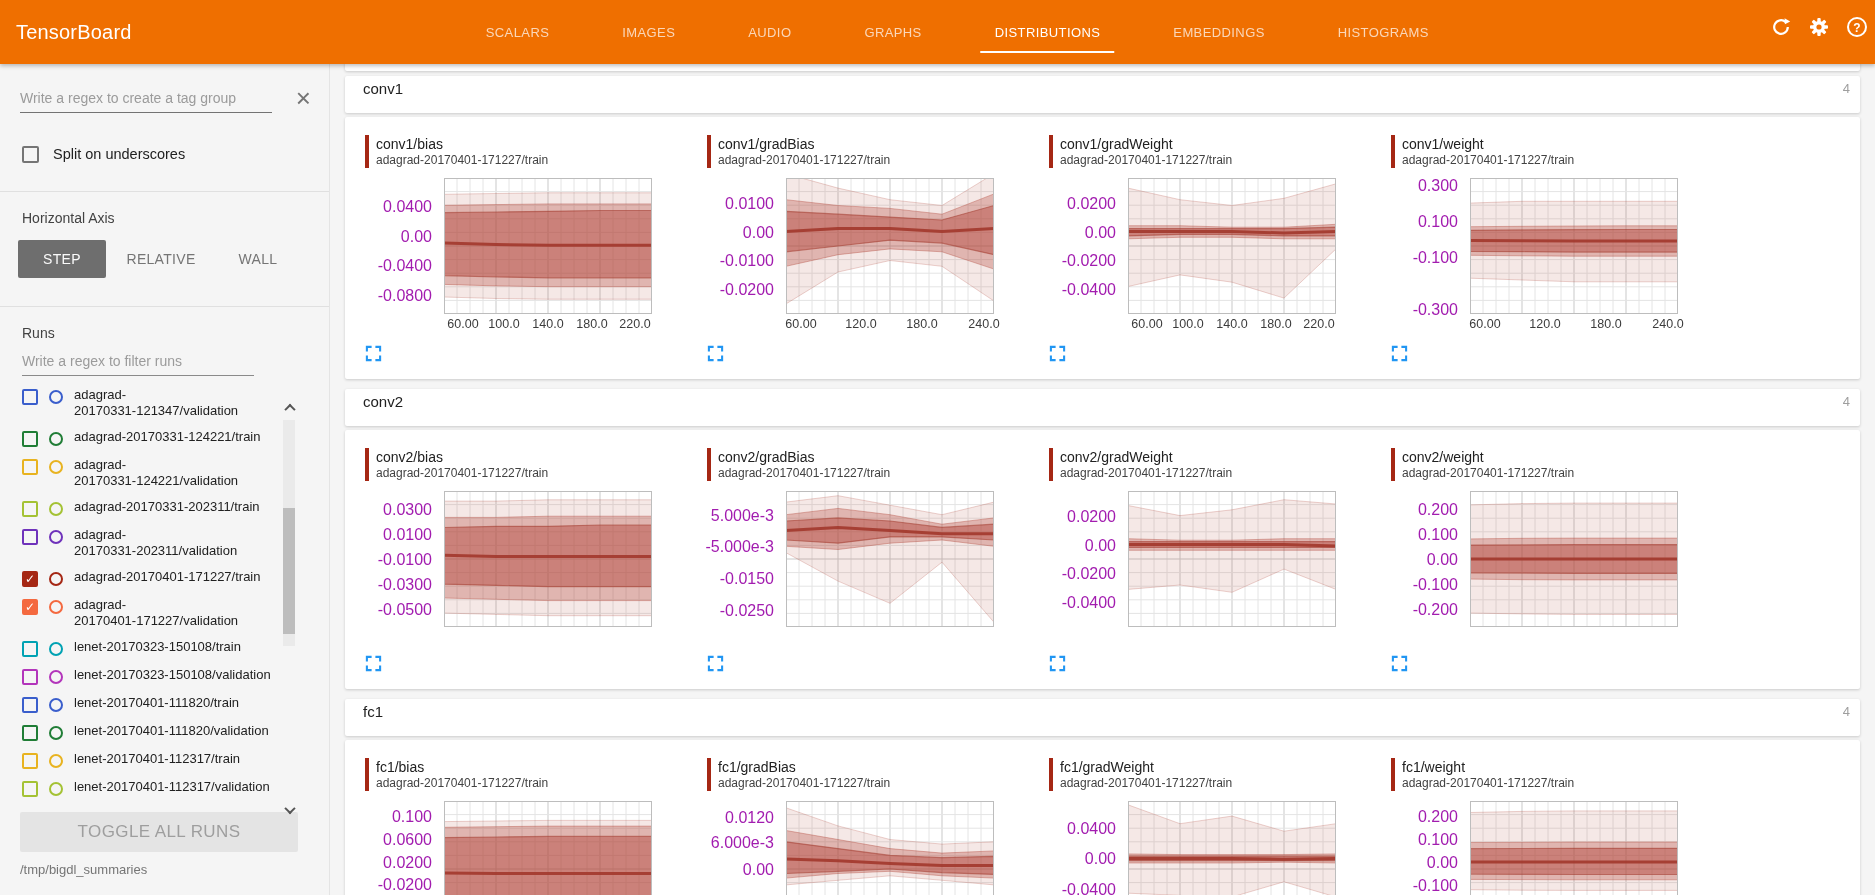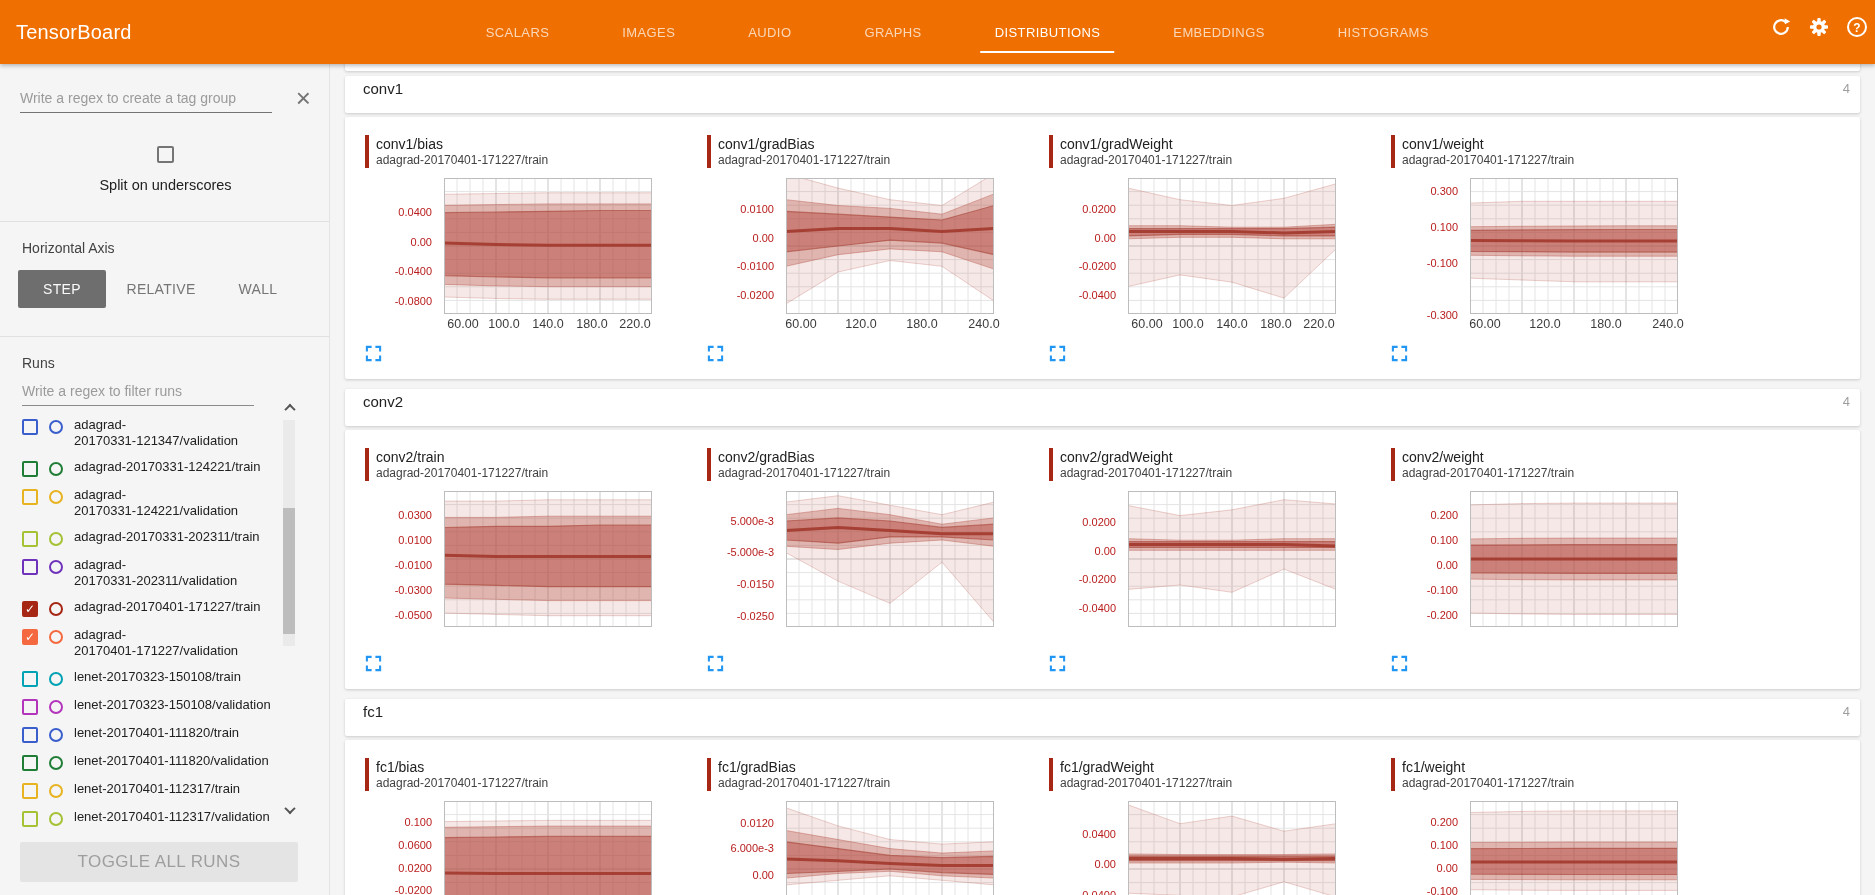--- a/index.html
+++ b/index.html
@@ -19,21 +19,21 @@
   .nav-icon { width:24px; height:24px; cursor:pointer; }
 
   
   .sidebar { position:absolute; left:0; top:54px; width:330px; bottom:0; background:#f5f5f5;
              border-right:1px solid #e4e4e4; padding-top:30px; z-index:10; }
   .tag-row { position:relative; margin:0 20px; height:36px; }
   .tag-row input { width:252px; background:transparent; border:none; border-bottom:1px solid #737373;
                    font-size:14px; padding:6px 0; color:#212121; outline:none; font-family:inherit; }
   .tag-row input::placeholder, .runs-filter input::placeholder { color:#9b9b9b; }
   .close-x { position:absolute; right:-2px; top:2px; font-size:26px; color:#757575; line-height:24px; cursor:pointer; }
-  .chk-row { display:flex; align-items:center; gap:14px; margin:26px 20px 0 22px; cursor:pointer;flex-direction:column; }
+  .chk-row { display:flex; align-items:flex-start; gap:14px; margin:26px 20px 0 22px; cursor:pointer; }
   .chk-box { width:17px; height:17px; border:2px solid #757575; border-radius:2px; background:transparent; }
   .chk-label { font-size:14.5px; color:#212121; }
   .sb-hr { height:1px; background:#e0e0e0; border:none; margin-top:28px; }
   .sec-label { font-size:14px; color:#424242; margin:18px 20px 0 22px; }
   .axis-btns { display:flex; margin:14px 14px 0 18px; }
   .axis-btn { height:38px; border:none; border-radius:2px; background:transparent; color:#757575;
               font-size:14px; letter-spacing:.3px; cursor:pointer; font-family:inherit; }
   .axis-btn.active { background:#6e6e6e; color:#fafafa; }
   .axis-btn:nth-child(1){ width:88px; }
   .axis-btn:nth-child(2){ width:110px; }
@@ -70,21 +70,21 @@
   .group-count { font-size:13px; color:#9e9e9e; padding-right:2px; }
   .group-body { margin-bottom:10px; padding:18px 0 10px 6px; }
   .charts-row { display:flex; }
   .chart { width:342px; flex:none; }
   .chart-head { display:flex; margin-left:14px; }
   .chart-cbar { width:4px; background:#a52714; margin-right:7px; }
   .chart-title { font-size:14px; color:#212121; line-height:18px; }
   .chart-run { font-size:12px; color:#424242; line-height:15px; }
   .plot-wrap { position:relative; margin-top:10px; height:136px; }
   .ylabels { position:absolute; left:0; top:0; width:87px; height:136px; }
-  .ylab { position:absolute; right:6px; font-size:11px; color:#b91c1c; white-space:nowrap;margin-top:8px; }
+  .ylab { position:absolute; right:6px; font-size:16px; color:#a21caf; white-space:nowrap; }
   .plot-svg { position:absolute; left:93px; top:0; }
   .xlabels { position:relative; margin-left:93px; width:208px; height:17px; }
   .xlab { position:absolute; top:3px; transform:translateX(-50%); font-size:12.5px; color:#3c3c3c; white-space:nowrap; }
   .expand-row { margin:14px 0 6px 14px; height:18px; }
   .no-x .expand-row { margin-top:28px; }
   .expand-icon { width:17px; height:17px; cursor:pointer; }
 </style>
 </head>
 <body>
 
@@ -554,21 +554,21 @@
       <div class="card group-header">
         <div class="group-title">conv2</div>
         <div class="group-count">4</div>
       </div>
       <div class="card group-body">
         <div class="charts-row">
           <div class="chart no-x">
             <div class="chart-head">
               <div class="chart-cbar"></div>
               <div>
-                <div class="chart-title">conv2/train</div>
+                <div class="chart-title">conv2/bias</div>
                 <div class="chart-run">adagrad-20170401-171227/train</div>
               </div>
             </div>
             <div class="plot-wrap">
               <div class="ylabels">
                 <div class="ylab" style="top: 10px;">0.0300</div>
                 <div class="ylab" style="top: 35px;">0.0100</div>
                 <div class="ylab" style="top: 60px;">-0.0100</div>
                 <div class="ylab" style="top: 85px;">-0.0300</div>
                 <div class="ylab" style="top: 110px;">-0.0500</div>

